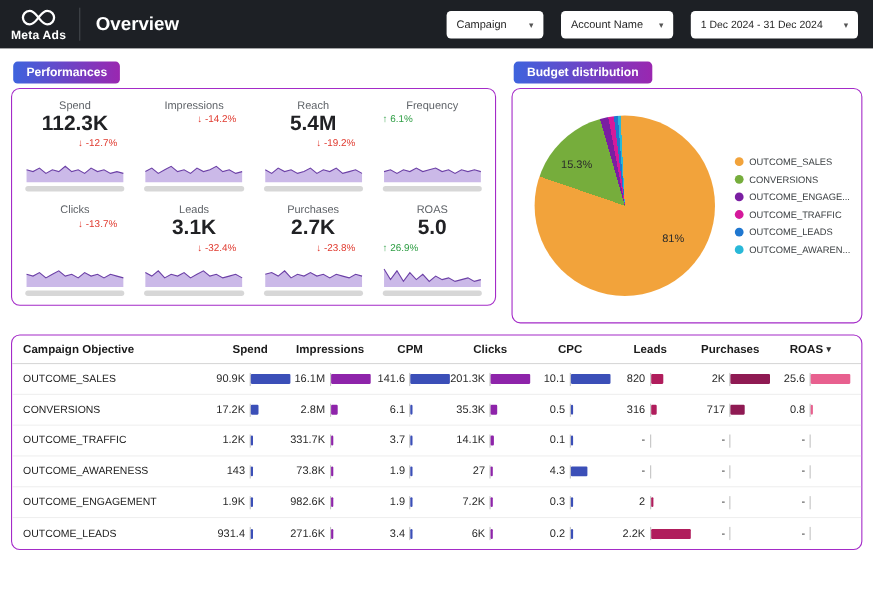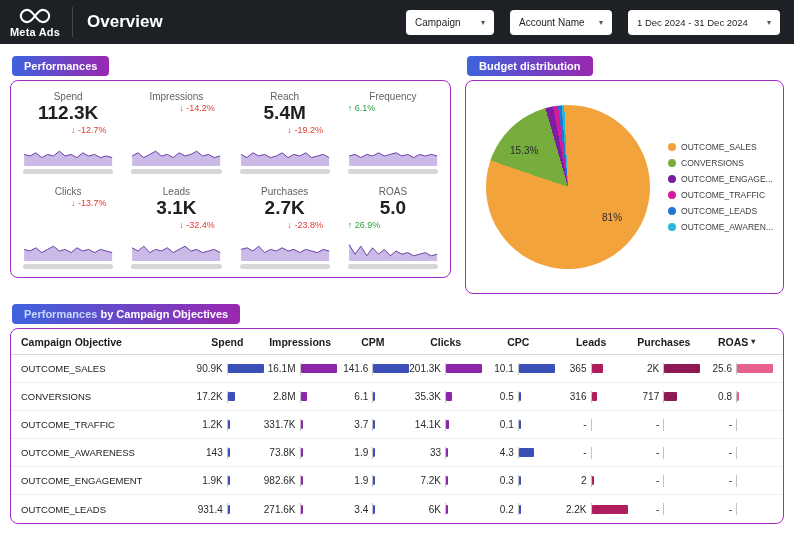--- a/index.html
+++ b/index.html
@@ -214,24 +214,20 @@
           <li>
             <span class="dot" style="background: rgb(41, 184, 216);"></span>
             <span>OUTCOME_AWAREN...</span>
           </li>
         </ul>
     </div>
   </section>
 </div>
 
 <section class="tbl-section">
-  <div class="badge badge-wide">
-    <span class="b-light">Performances</span>
-    <span class="b-bold">by Campaign Objectives</span>
-  </div>
   <div class="box table-box">
     <div class="thead" id="thead">
         <div>Campaign Objective</div>
         <div class="num">
           <span>Spend</span>
         </div>
         <div class="num">
           <span>Impressions</span>
         </div>
         <div class="num">
@@ -286,21 +282,21 @@
             </span>
           </div>
           <div class="cell">
             <span class="v">10.1</span>
             <span class="axis"></span>
             <span class="barw">
               <i style="width: 36px; background: rgb(59, 79, 184);"></i>
             </span>
           </div>
           <div class="cell">
-            <span class="v">365</span>
+            <span class="v">820</span>
             <span class="axis"></span>
             <span class="barw">
               <i style="width: 11px; background: rgb(176, 29, 92);"></i>
             </span>
           </div>
           <div class="cell">
             <span class="v">2K</span>
             <span class="axis"></span>
             <span class="barw">
               <i style="width: 36px; background: rgb(143, 26, 83);"></i>
@@ -449,21 +445,21 @@
             </span>
           </div>
           <div class="cell">
             <span class="v">1.9</span>
             <span class="axis"></span>
             <span class="barw">
               <i style="width: 2px; background: rgb(59, 79, 184);"></i>
             </span>
           </div>
           <div class="cell">
-            <span class="v">33</span>
+            <span class="v">27</span>
             <span class="axis"></span>
             <span class="barw">
               <i style="width: 2px; background: rgb(142, 36, 170);"></i>
             </span>
           </div>
           <div class="cell">
             <span class="v">4.3</span>
             <span class="axis"></span>
             <span class="barw">
               <i style="width: 15px; background: rgb(59, 79, 184);"></i>

